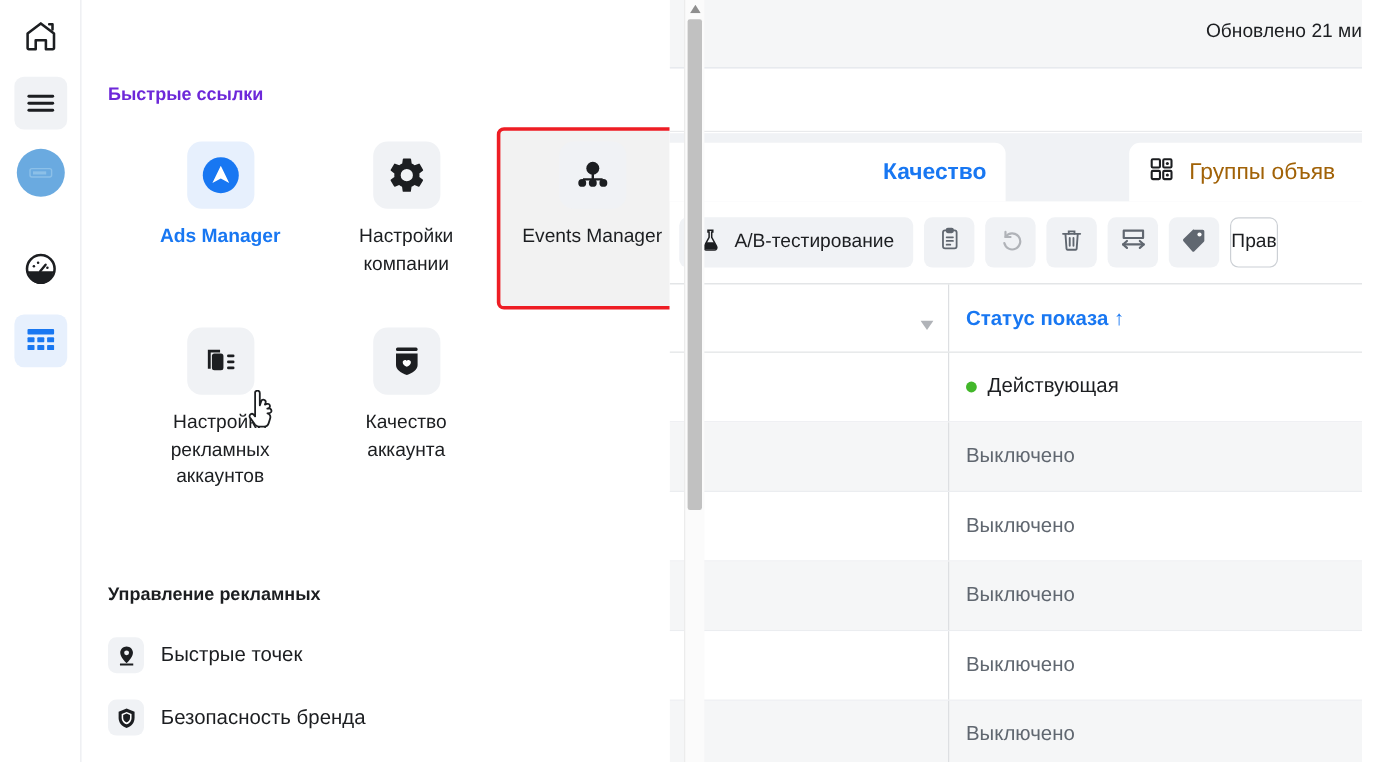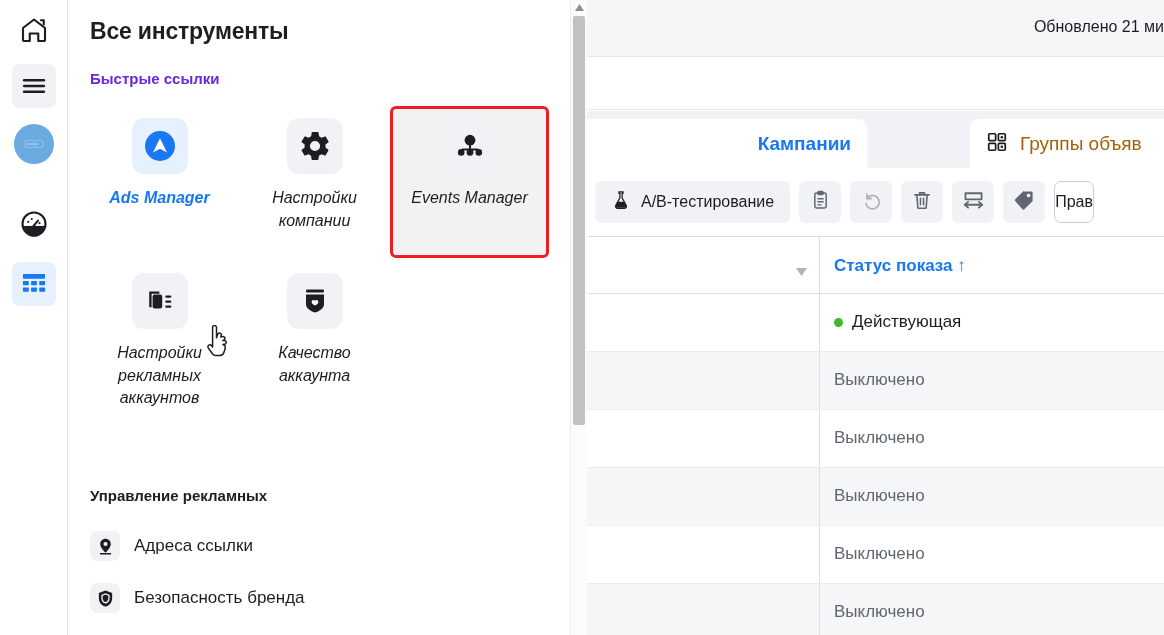--- a/index.html
+++ b/index.html
@@ -35,26 +35,25 @@
   #panel-title {
     position: absolute; left: 22px; top: 18px;
     font-size: 23px; font-weight: bold; color: #1c1e21; letter-spacing: -0.2px;
   }
   #quicklinks-heading {
     position: absolute; left: 22px; top: 70px;
     font-size: 15px; font-weight: bold; color: #6d28d9;
   }
 
   #quicklinks-grid {
-    position: absolute; left: 14px; top: 108px;
+    position: absolute; left: 38px; top: 108px;
     width: 470px;
     display: grid;
     grid-template-columns: 155px 155px 155px;
     grid-auto-rows: 155px;
-    font-style: italic;
   }
   .ql-tile {
     width: 155px;
     display: flex; flex-direction: column; align-items: center;
     padding-top: 10px;
     cursor: pointer; position: relative;
     border-radius: 6px;
   }
   .ql-tile.highlight {
     outline: 3px solid #ee1d24; outline-offset: -1px;
@@ -110,21 +109,21 @@
     display: flex; align-items: center; justify-content: center;
     cursor: pointer;
   }
   #sb-thumb {
     position: absolute; left: 2px; top: 16px; width: 12px; height: 409px;
     background: #c1c1c1; border-radius: 2px; cursor: pointer;
   }
 
   
   #ads-panel {
-    position: absolute; left: 587px; top: 0; width: 577px; height: 635px;
+    position: absolute; left: 558px; top: 0; width: 577px; height: 635px;
     background: #ffffff; overflow: hidden;
   }
   #ads-topbar {
     position: absolute; left: 0; top: 0; width: 577px; height: 57px;
     background: #f5f6f7; border-bottom: 1px solid #e4e6eb;
   }
   #updated-text {
     position: absolute; right: 0px; top: 18px;
     font-size: 16px; color: #1c1e21; white-space: nowrap;
   }
@@ -250,21 +249,20 @@
           <rect x="9.5" y="15" width="5" height="3.6" rx="0.6"></rect>
           <rect x="16.5" y="15" width="5" height="3.6" rx="0.6"></rect>
         </svg>
       </span>
     </div>
 
   </div>
 
   <div id="tools-panel">
 
-    <div id="panel-title">Все инструменты</div>
     <div id="quicklinks-heading">Быстрые ссылки</div>
 
     <div id="quicklinks-grid">
 
       <div class="ql-tile">
         <div class="ql-iconbox blue-tint">
           <svg width="36" height="36" viewBox="0 0 36 36">
             <circle cx="18" cy="18" r="15" fill="#1877f2"></circle>
             <path d="M18 10.2 25 24.4l-7-3.6-7 3.6z" fill="#ffffff"></path>
           </svg>
@@ -332,21 +330,21 @@
 
     <div id="manage-list">
 
       <div class="mg-item">
         <span class="mg-iconbox">
           <svg width="19" height="19" viewBox="0 0 24 24" fill="#1c1e21">
             <path d="M12 2.2c-3.7 0-6.7 3-6.7 6.7 0 4.4 5.3 9.6 6.2 10.5.3.3.7.3 1 0 .9-.9 6.2-6.1 6.2-10.5 0-3.7-3-6.7-6.7-6.7zm0 9.3a2.6 2.6 0 1 1 0-5.2 2.6 2.6 0 0 1 0 5.2z"></path>
             <path d="M5 20.2h14v1.9H5z"></path>
           </svg>
         </span>
-        <span class="mg-label">Адреса ссылки</span>
+        <span class="mg-label">Быстрые точек</span>
       </div>
 
       <div class="mg-item">
         <span class="mg-iconbox">
           <svg width="19" height="19" viewBox="0 0 24 24" fill="#1c1e21">
             <path d="M12 1.8 3.6 5.2v6.4c0 5.4 3.6 9.6 8.4 10.6 4.8-1 8.4-5.2 8.4-10.6V5.2z"></path>
             <path d="M12 5.4 6.8 7.5v4.1c0 3.4 2.2 6.1 5.2 6.8 3-.7 5.2-3.4 5.2-6.8V7.5z" fill="#ffffff"></path>
             <path d="M12 7.1 8.4 8.6v3c0 2.5 1.6 4.4 3.6 4.9 2-.5 3.6-2.4 3.6-4.9v-3z" fill="#1c1e21"></path>
           </svg>
         </span>
@@ -372,21 +370,21 @@
   <div id="ads-panel">
 
     <div id="ads-topbar">
       <div id="updated-text">Обновлено 21 ми</div>
     </div>
 
     <div id="ads-gap"></div>
 
     <div id="tabs-strip">
       <div class="tab" id="tab-campaigns">
-        <span class="tab-label">Кампании</span>
+        <span class="tab-label">Качество</span>
       </div>
       <div class="tab" id="tab-adsets">
         <span>
           <svg width="22" height="22" viewBox="0 0 24 24" fill="none" stroke="#1c1e21" stroke-width="1.9">
             <rect x="3" y="3" width="7.5" height="7.5" rx="1"></rect>
             <rect x="13.5" y="3" width="7.5" height="7.5" rx="1"></rect>
             <rect x="3" y="13.5" width="7.5" height="7.5" rx="1"></rect>
             <rect x="13.5" y="13.5" width="7.5" height="7.5" rx="1"></rect>
             <circle cx="17.25" cy="6.75" r="1.4" fill="#1c1e21" stroke="none"></circle>
             <circle cx="17.25" cy="17.25" r="1.4" fill="#1c1e21" stroke="none"></circle>

